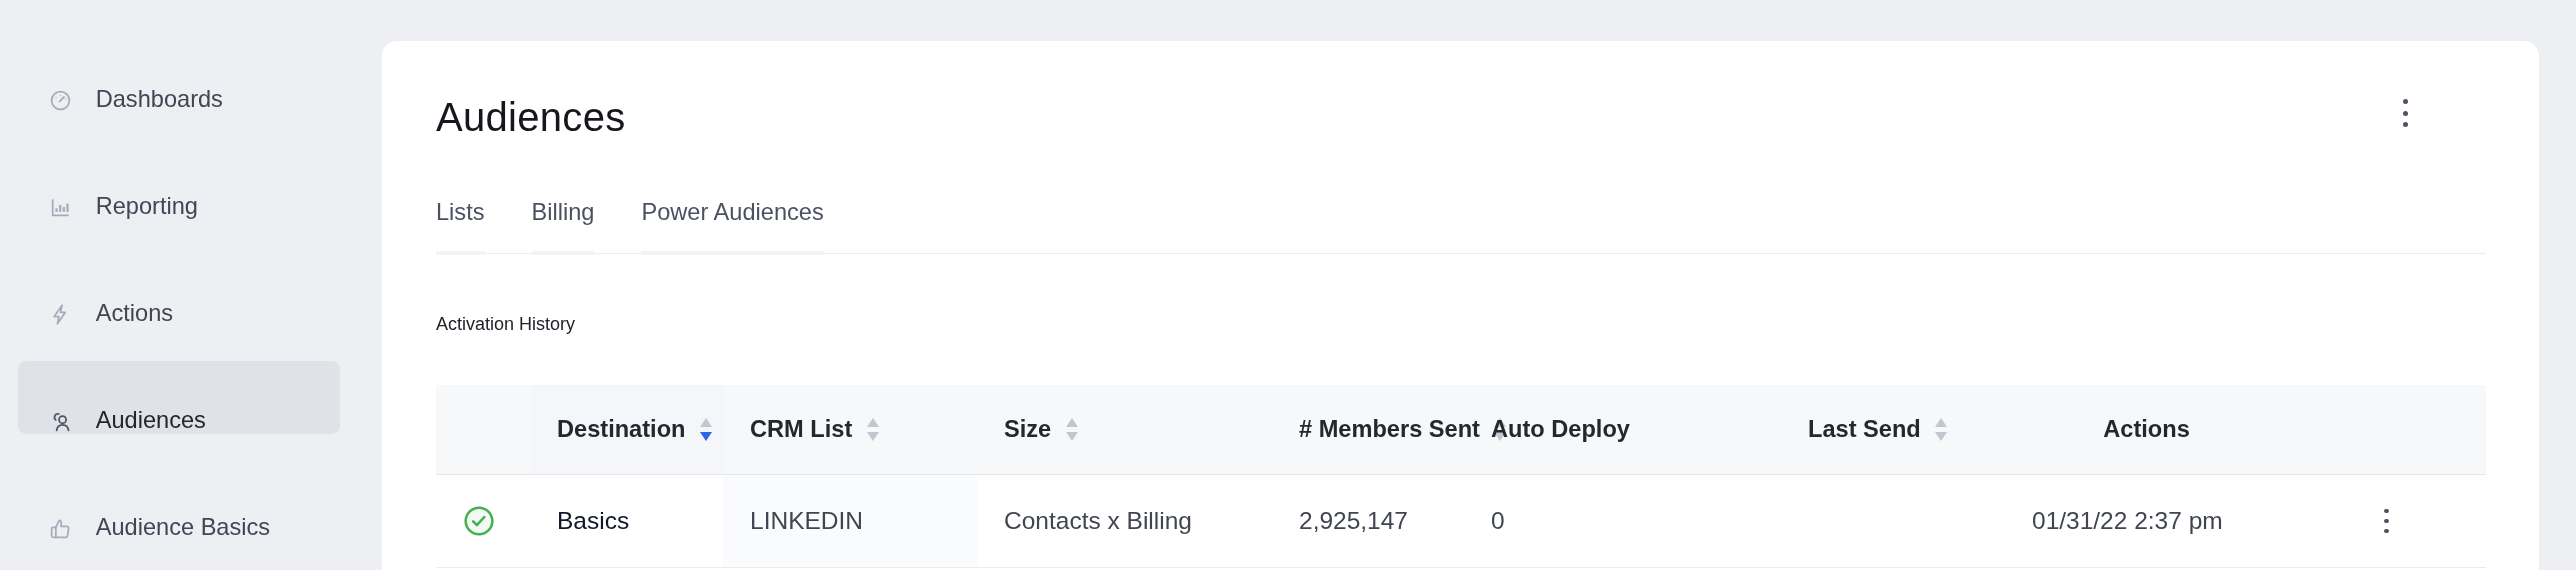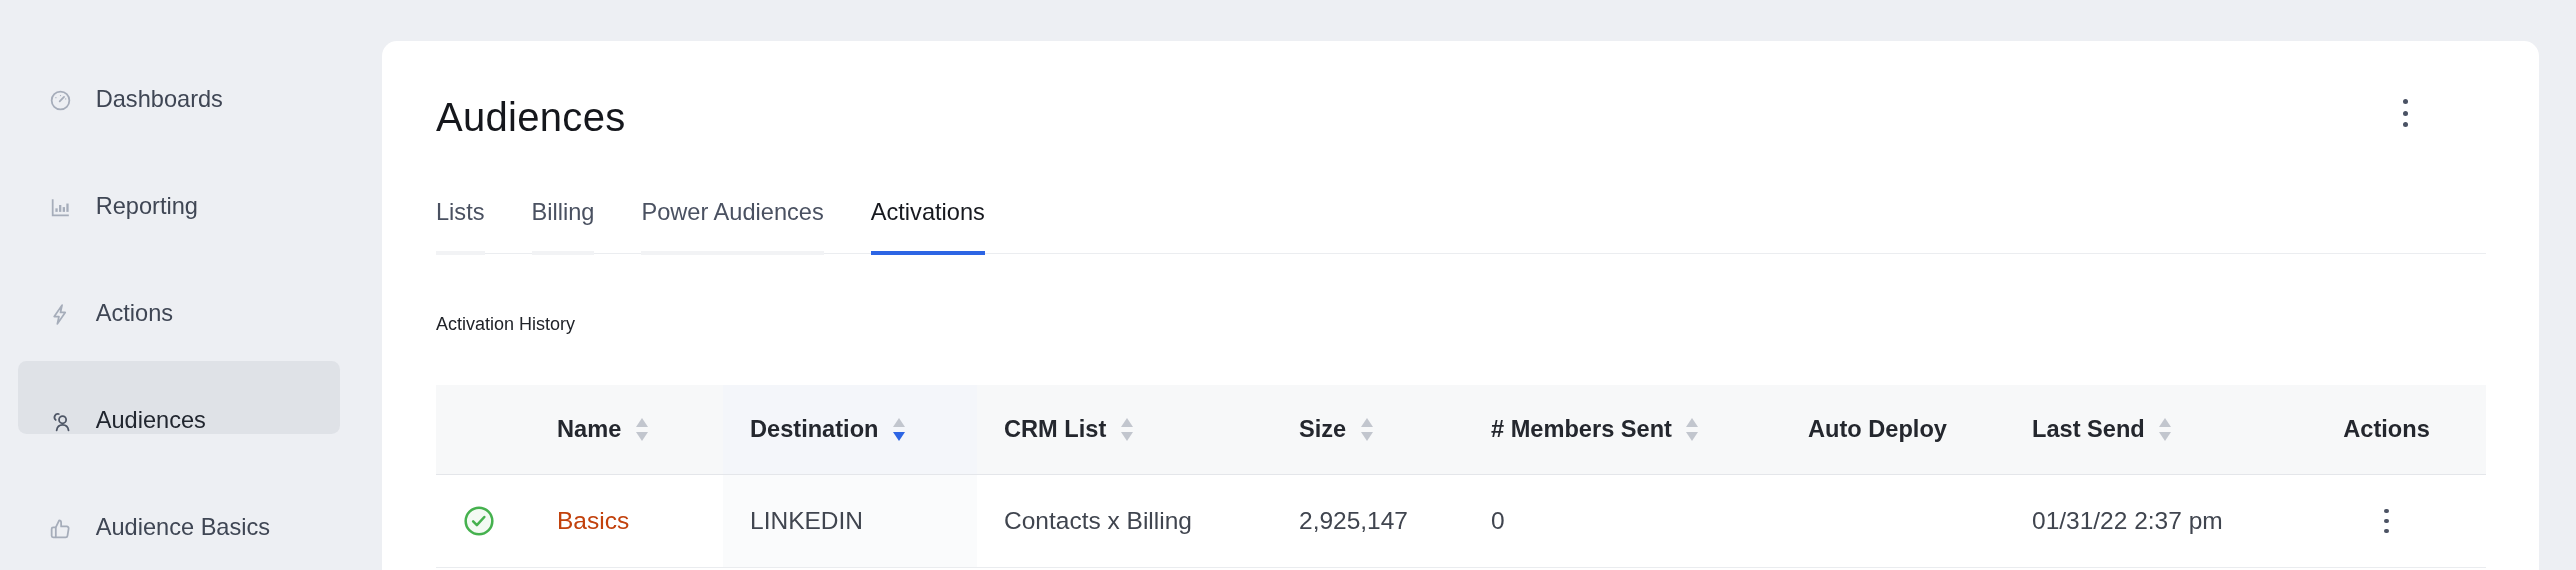--- a/index.html
+++ b/index.html
@@ -68,21 +68,21 @@
   .arr-down { width:0; height:0; border-left:6.7px solid transparent; border-right:6.7px solid transparent; border-top:9.3px solid #C2C6CE; }
   .sort.desc .arr-down { border-top-color:#2D65E4; }
 
   .row { height:93px; border-bottom:1.7px solid #EAECEF; background:#FFFFFF; }
   .td {
     display:flex; align-items:center; padding-left:27px;
     font-size:24.5px; color:#40454F; white-space:nowrap;
   }
   .td.sorted-col { background:#FAFBFC; }
   .td.center { justify-content:center; padding-left:0; }
-  .link { color:#c2410c; cursor:pointer; text-decoration:none; }
+  .link { color:#0f172a; cursor:pointer; text-decoration:none; }
   .status-icon svg { width:32px; height:32px; display:block; }
 
   .row-kebab { display:flex; flex-direction:column; align-items:center; gap:5.9px; cursor:pointer; padding:8.4px; }
   .row-kebab i { width:4.2px; height:4.2px; border-radius:50%; background:#4C5364; }
 </style>
 </head>
 <body>
 
 <nav class="sidebar">
 
@@ -150,38 +150,30 @@
     <div class="kebab-btn">
         <i></i>
         <i></i>
         <i></i>
       </div>
 
     <div class="tabs">
       <div class="tab">Lists</div>
       <div class="tab">Billing</div>
       <div class="tab">Power Audiences</div>
-      <div class="tab active">Activations</div>
     </div>
   </header>
 
   <h2 class="section-title">Activation History</h2>
 
   <div class="table">
 
     <div class="tr thead">
       <div class="th"></div>
 
-      <div class="th">
-        <span>Name</span>
-        <span class="sort">
-            <i class="arr-up"></i>
-            <i class="arr-down"></i>
-          </span>
-      </div>
 
       <div class="th sorted">
         <span>Destination</span>
         <span class="sort desc">
             <i class="arr-up"></i>
             <i class="arr-down"></i>
           </span>
       </div>
 
       <div class="th">

